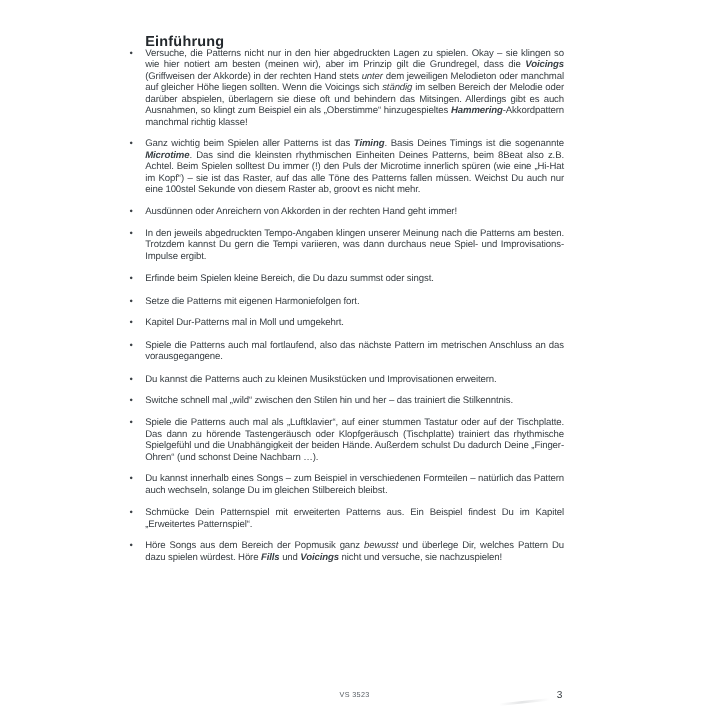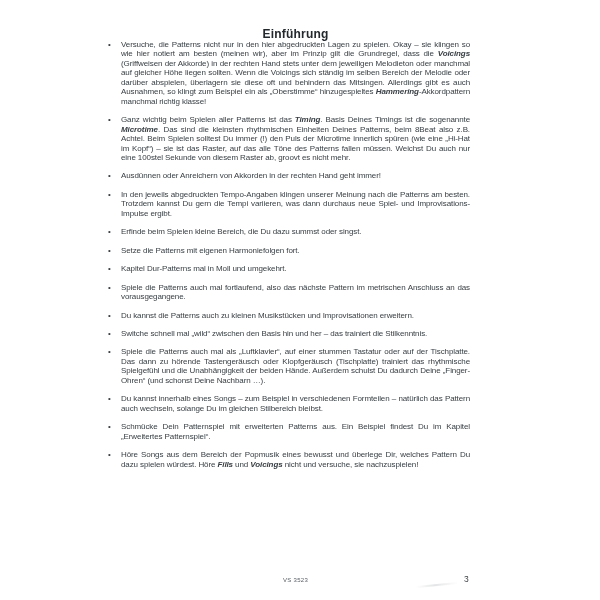--- a/index.html
+++ b/index.html
@@ -17,21 +17,20 @@
   .sheet {
     position: absolute;
     inset: 0;
     background: #ffffff;
   }
   .page-title {
     position: absolute;
     top: 19px;
     left: 121px;
     width: 349px;
-    text-align: center;
     font-size: 12px;
     font-weight: bold;
     color: #23282c;
     letter-spacing: 0.2px;
   }
   .bullet-list {
     position: absolute;
     top: 40px;
     left: 108px;
     width: 362px;
@@ -51,21 +50,21 @@
   .bullet-text {
     flex: 1 1 auto;
     margin: 0;
     font-size: 8px;
     line-height: 9.45px;
     letter-spacing: -0.1px;
     text-align: justify;
     color: #3a4045;
   }
   .seg-b { font-weight: bold; font-style: italic; }
-  .seg-i { }
+  .seg-i { font-style: italic; }
   .footer-imprint {
     position: absolute;
     top: 577px;
     left: 121px;
     width: 349px;
     text-align: center;
     font-size: 6px;
     letter-spacing: 0.3px;
     color: #5a6066;
   }
@@ -126,37 +125,37 @@
       <div class="bullet-row">
         <span class="bullet-marker">•</span>
         <p class="bullet-text"><span>Spiele die Patterns auch mal fortlaufend, also das nächste Pattern im metrischen Anschluss an das vorausgegangene.</span></p>
       </div>
       <div class="bullet-row">
         <span class="bullet-marker">•</span>
         <p class="bullet-text"><span>Du kannst die Patterns auch zu kleinen Musikstücken und Improvisationen erweitern.</span></p>
       </div>
       <div class="bullet-row">
         <span class="bullet-marker">•</span>
-        <p class="bullet-text"><span>Switche schnell mal „wild“ zwischen den Basis hin und her – das trainiert die Stilkenntnis.</span></p>
+        <p class="bullet-text"><span>Switche schnell mal „wild“ zwischen den Stilen hin und her – das trainiert die Stilkenntnis.</span></p>
       </div>
       <div class="bullet-row">
         <span class="bullet-marker">•</span>
         <p class="bullet-text"><span>Spiele die Patterns auch mal als „Luftklavier“, auf einer stummen Tastatur oder auf der Tischplatte. Das dann zu hörende Tastengeräusch oder Klopfgeräusch (Tischplatte) trainiert das rhythmische Spielgefühl und die Unabhängigkeit der beiden Hände. Außerdem schulst Du dadurch Deine „Finger-Ohren“ (und schonst Deine Nachbarn …).</span></p>
       </div>
       <div class="bullet-row">
         <span class="bullet-marker">•</span>
         <p class="bullet-text"><span>Du kannst innerhalb eines Songs – zum Beispiel in verschiedenen Formteilen – natürlich das Pattern auch wechseln, solange Du im gleichen Stilbereich bleibst.</span></p>
       </div>
       <div class="bullet-row">
         <span class="bullet-marker">•</span>
         <p class="bullet-text"><span>Schmücke Dein Patternspiel mit erweiterten Patterns aus. Ein Beispiel findest Du im Kapitel „Erweitertes Patternspiel“.</span></p>
       </div>
       <div class="bullet-row">
         <span class="bullet-marker">•</span>
-        <p class="bullet-text"><span>Höre Songs aus dem Bereich der Popmusik eines </span><span class="seg-i">bewusst</span><span> und überlege Dir, welches Pattern Du dazu spielen würdest. Höre </span><span class="seg-b">Fills</span><span> und </span><span class="seg-b">Voicings</span><span> nicht und versuche, sie nachzuspielen!</span></p>
+        <p class="bullet-text"><span>Höre Songs aus dem Bereich der Popmusik ganz </span><span class="seg-i">bewusst</span><span> und überlege Dir, welches Pattern Du dazu spielen würdest. Höre </span><span class="seg-b">Fills</span><span> und </span><span class="seg-b">Voicings</span><span> nicht und versuche, sie nachzuspielen!</span></p>
       </div>
     </div>
 
   <div class="footer-imprint">VS 3523</div>
 
   <div class="footer-page-number">3</div>
 
   <div class="curl-shadow"></div>
 
 </div>

